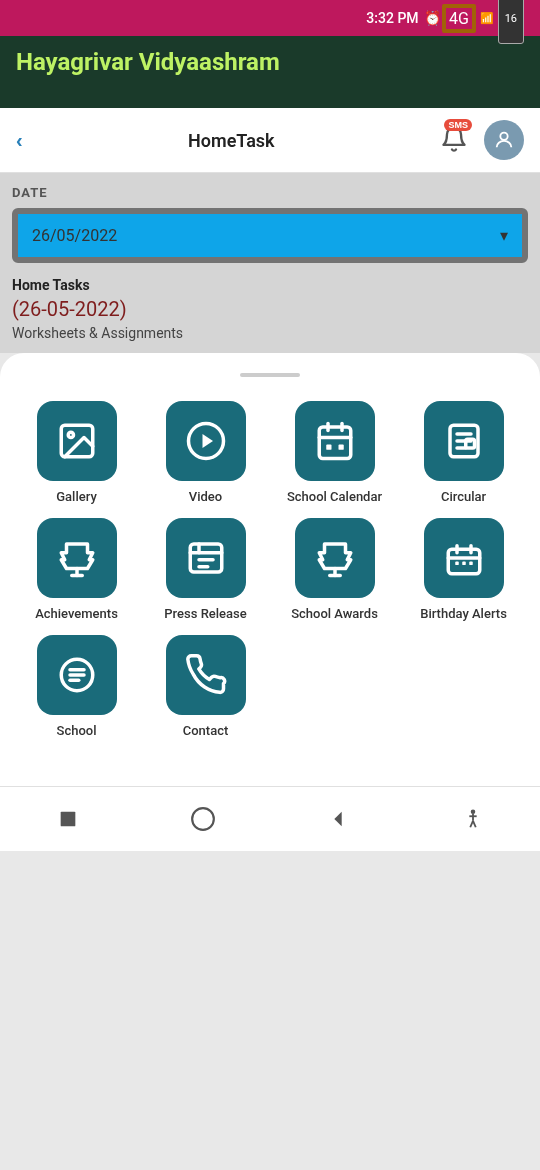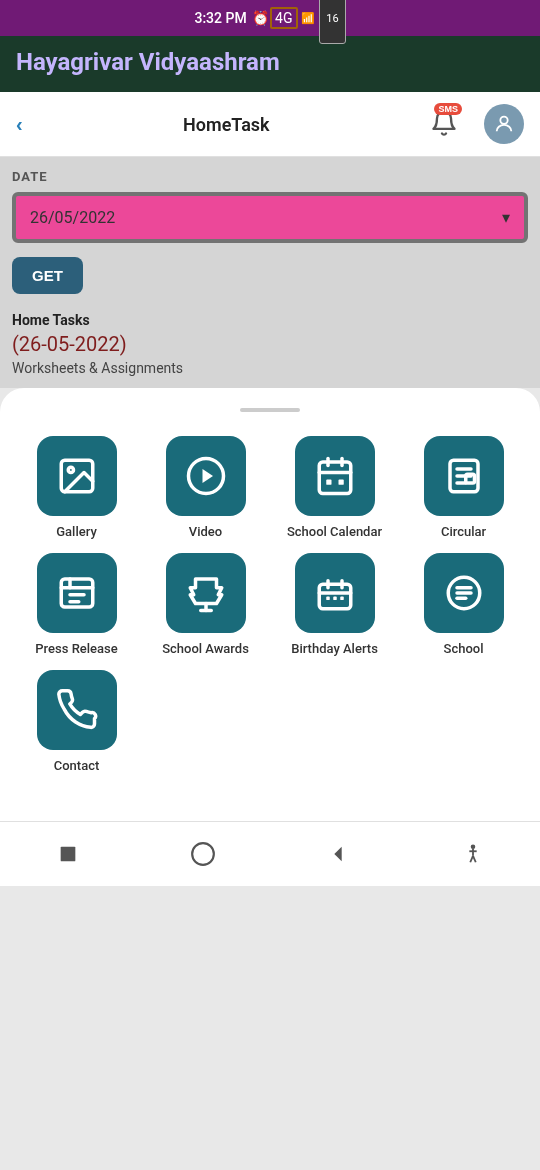--- a/index.html
+++ b/index.html
@@ -8,24 +8,24 @@
       width: 540px;
       min-height: 1170px;
       font-family: 'Roboto', Arial, sans-serif;
       background: #e8e8e8;
       position: relative;
       overflow-x: hidden;
     }
 
     
     .status-bar {
-      background: #701a75;
+      background: #be185d;
       color: white;
       display: flex;
-      justify-content: center;
+      justify-content: flex-end;
       align-items: center;
       padding: 8px 16px;
       height: 36px;
     }
     .status-time {
       font-size: 14px;
       font-weight: 500;
       display: flex;
       align-items: center;
       gap: 6px;
@@ -33,22 +33,22 @@
     .status-icons {
       display: flex;
       align-items: center;
       gap: 4px;
       font-size: 11px;
     }
 
     
     .app-header {
       background: #1a3a2a;
-      color: #c4b5fd;
-      padding: 12px 16px 16px;
+      color: #bef264;
+      padding: 12px 16px 32px;
     }
     .app-title {
       font-size: 24px;
       font-weight: bold;
     }
 
     
     .sub-header {
       background: white;
       display: flex;
@@ -58,21 +58,21 @@
       border-bottom: 1px solid #e0e0e0;
     }
     .sub-header-title {
       font-size: 18px;
       font-weight: 600;
       color: #222;
     }
     .sub-header-icons {
       display: flex;
       align-items: center;
-      gap: 26px;
+      gap: 16px;
     }
     .bell-btn {
       position: relative;
       background: none;
       border: none;
       cursor: pointer;
     }
     .sms-badge {
       position: absolute;
       top: -6px;
@@ -110,22 +110,22 @@
       padding: 12px;
     }
     .date-label {
       font-size: 13px;
       font-weight: 700;
       color: #555;
       letter-spacing: 1px;
       margin-bottom: 8px;
     }
     .date-dropdown {
-      background: #ec4899;
-      border: 4px solid #737373;
+      background: #0ea5e9;
+      border: 6px solid #737373;
       border-radius: 6px;
       padding: 12px 14px;
       display: flex;
       justify-content: space-between;
       align-items: center;
       font-size: 16px;
       color: #333;
       cursor: pointer;
       margin-bottom: 14px;
     }
@@ -233,21 +233,21 @@
   </style>
 </head>
 <body>
 
 <div class="status-bar">
   <div class="status-time">
     <span>3:32 PM</span>
     <span>⏰</span>
   </div>
   <div class="status-icons">
-    <span style="font-size:14px; border:2px solid #a16207; padding:1px 3px; border-radius:2px;">4G</span>
+    <span style="font-size:16px; border:4px solid #a16207; padding:1px 3px; border-radius:2px;">4G</span>
     <span>📶</span>
     <span style="background:#333; color:white; padding:18px 6px; border-radius:3px; font-size:11px; border:1px solid #aaa;">16</span>
   </div>
 </div>
 
 <div class="app-header">
   <span class="app-title">Hayagrivar Vidyaashram</span>
 </div>
 
 <div class="sub-header">
@@ -269,21 +269,20 @@
     </button>
   </div>
 </div>
 
 <div class="content-area">
   <div class="date-label">DATE</div>
   <div class="date-dropdown">
     <span>26/05/2022</span>
     <span>▾</span>
   </div>
-  <button class="get-btn">GET</button>
   <div>
     <div class="home-tasks-title">Home Tasks</div>
     <div class="home-tasks-date">(26-05-2022)</div>
     <div class="home-tasks-desc">Worksheets &amp; Assignments</div>
   </div>
 </div>
 
 <div class="bottom-sheet">
   <div class="sheet-handle"></div>
 
@@ -330,20 +329,30 @@
           <rect x="4" y="3" width="16" height="18" rx="2"></rect>
           <line x1="8" y1="8" x2="16" y2="8"></line>
           <line x1="8" y1="12" x2="16" y2="12"></line>
           <line x1="8" y1="16" x2="13" y2="16"></line>
           <rect x="13" y="11" width="5" height="5" rx="1"></rect>
         </svg>
       </div>
       <span class="menu-label">Circular</span>
     </div>
 
+    <div class="menu-item">
+      <div class="menu-icon-box">
+        <svg viewBox="0 0 24 24">
+          <path d="M6 9H3l2 4H3l3 5h12l3-5h-2l2-4h-3V4H6v5z"></path>
+          <line x1="12" y1="18" x2="12" y2="22"></line>
+          <line x1="9" y1="22" x2="15" y2="22"></line>
+        </svg>
+      </div>
+      <span class="menu-label">Achievements</span>
+    </div>
 
     <div class="menu-item">
       <div class="menu-icon-box">
         <svg viewBox="0 0 24 24">
           <rect x="3" y="4" width="18" height="16" rx="2"></rect>
           <line x1="3" y1="9" x2="21" y2="9"></line>
           <line x1="8" y1="4" x2="8" y2="9"></line>
           <line x1="8" y1="13" x2="16" y2="13"></line>
           <line x1="8" y1="17" x2="13" y2="17"></line>
         </svg>

